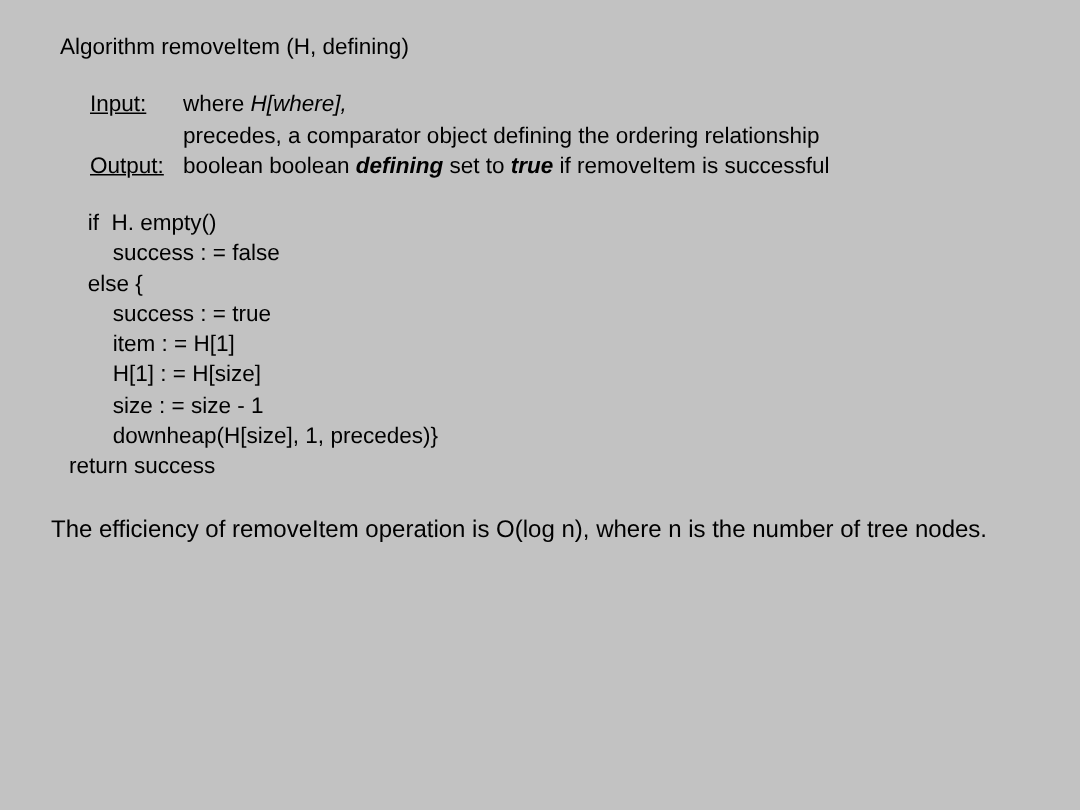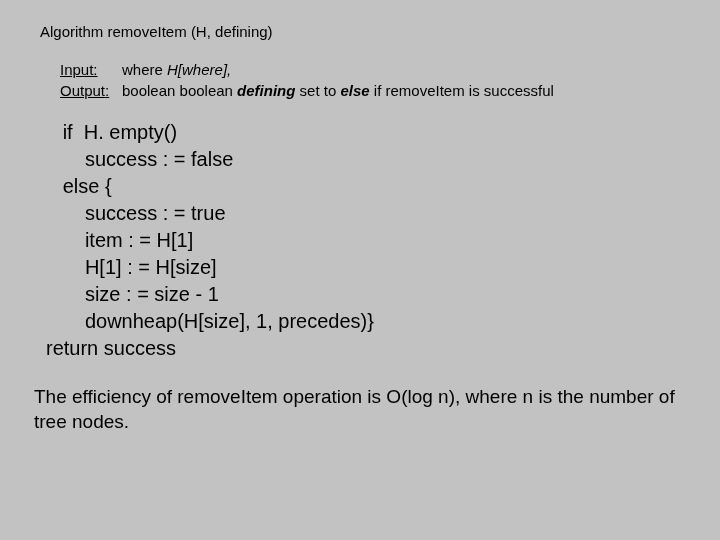--- a/index.html
+++ b/index.html
@@ -39,49 +39,53 @@
     width: 62px;
     flex-shrink: 0;
   }
   .io-val { }
   .io-val .em { font-style: italic; }
   .io-val .bold { font-weight: bold; }
   .code-block {
     margin: 0 0 18px 6px;
     white-space: pre;
     font-family: Arial, Helvetica, sans-serif;
-    font-size: 20px;
+    font-size: 15px;
   }
   .note {
     margin-top: 22px;
     margin-left: -6px;
-    font-size: 19px;
+    font-size: 16px;
   }
 </style>
 </head>
 <body>
 
 <div class="slide">
 
 
   <div class="content">
 
     <div class="algo-header">Algorithm removeItem (H, defining)</div>
 
     <div class="io-block">
       <div class="io-row">
         <span class="io-label">Input:</span>
         <span class="io-val">
           <span>where </span><span class="em">H[where],</span>
         </span>
       </div>
       <div class="io-row">
+        <span class="io-label"></span>
+        <span class="io-val">precedes, a comparator object defining the ordering relationship</span>
+      </div>
+      <div class="io-row">
         <span class="io-label">Output:</span>
         <span class="io-val">
-          <span>boolean boolean </span><span class="bold em">defining</span><span> set to </span><span class="bold em">else</span><span>  if removeItem is successful</span>
+          <span>boolean boolean </span><span class="bold em">defining</span><span> set to </span><span class="bold em">true</span><span>  if removeItem is successful</span>
         </span>
       </div>
     </div>
 
     <div class="code-block">   if  H. empty()
        success : = false
    else {
        success : = true
        item : = H[1]
        H[1] : = H[size]

